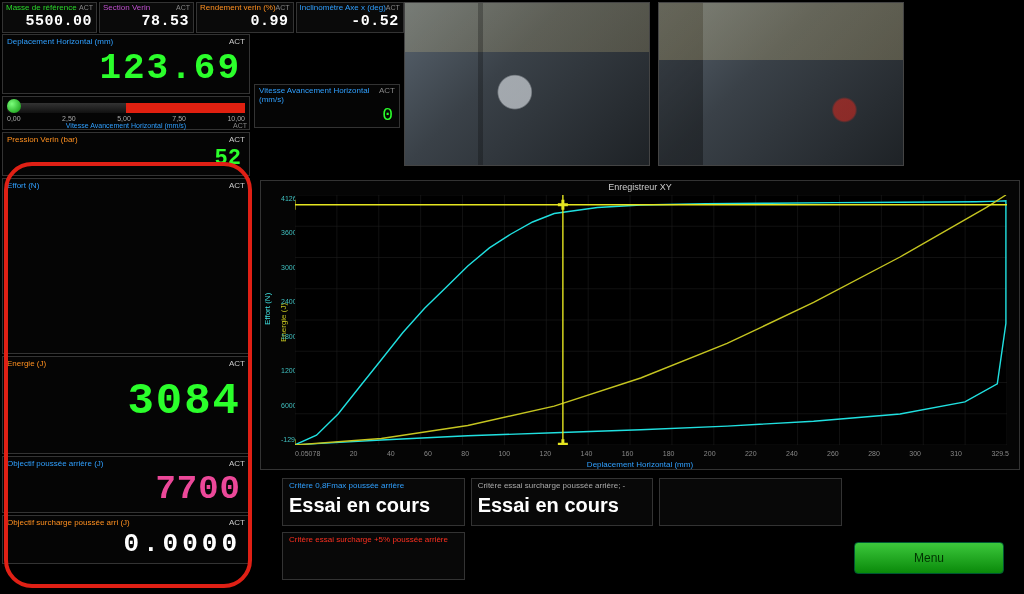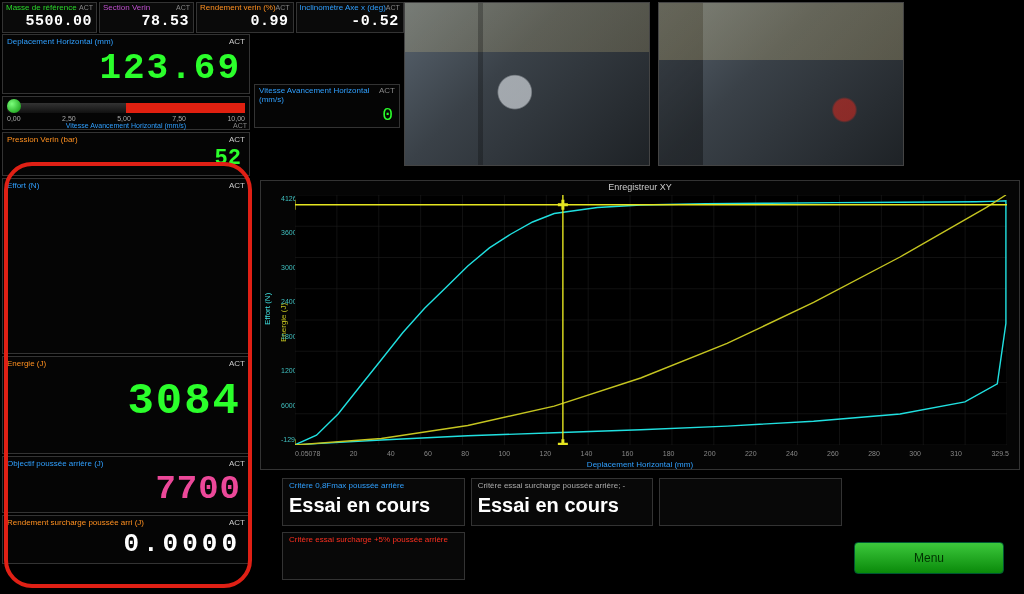--- a/index.html
+++ b/index.html
@@ -205,21 +205,21 @@
   <div class="field-panel">
     <div class="hdr">
         <span class="lbl-blue">Objectif poussée arrière (J)</span>
         <span class="act">ACT</span>
       </div>
     <div class="big sz-38">7700</div>
   </div>
 
   <div class="field-panel">
     <div class="hdr">
-        <span class="lbl-orange">Rendement surcharge poussée arri (J)</span>
+        <span class="lbl-orange">Objectif surcharge poussée arri (J)</span>
         <span class="act">ACT</span>
       </div>
     <div class="big sz-26w">0.0000</div>
   </div>
 </div>
 
 <div class="vit-panel" style="position:absolute;left:254px;top:84px;width:146px;">
   <div class="lbl">
       <span>Vitesse Avancement Horizontal (mm/s)</span>
       <span class="act" style="color:#888">ACT</span>

